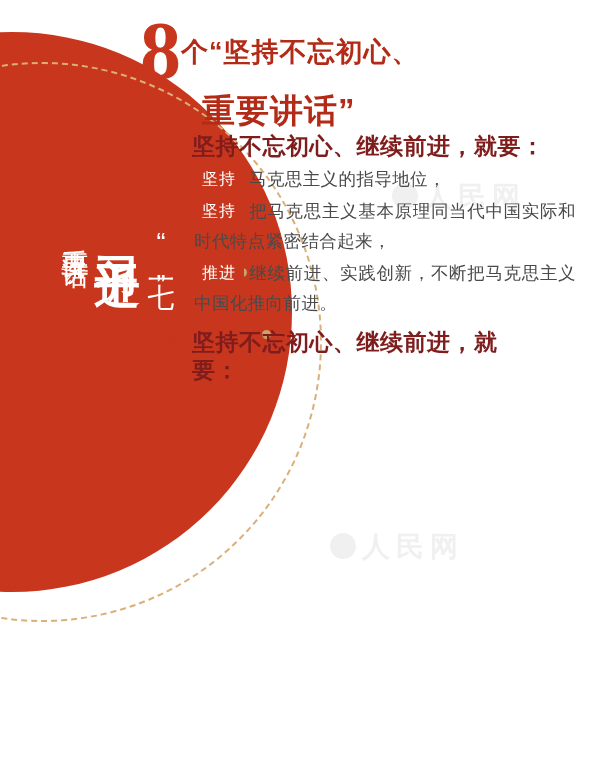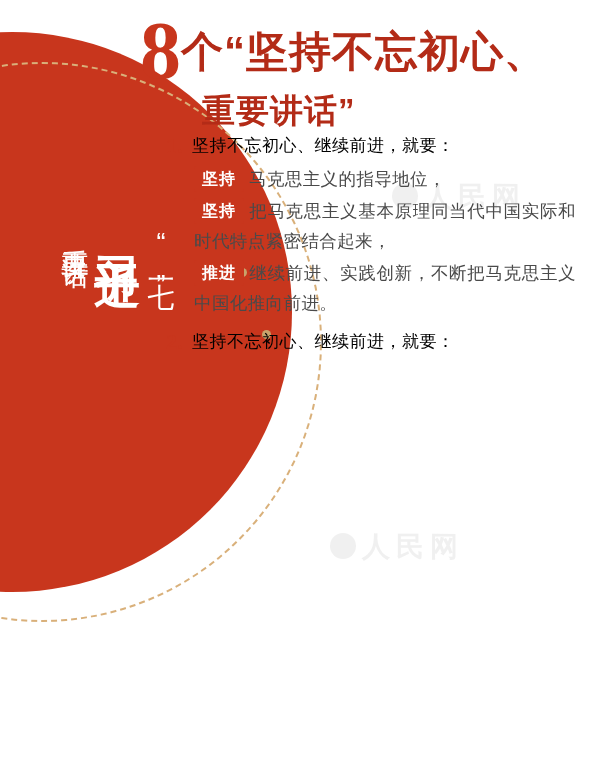--- a/index.html
+++ b/index.html
@@ -95,21 +95,21 @@
   }
   .big8 {
     font-family: "Liberation Serif", serif;
     font-size: 82px;
     line-height: 74px;
     font-weight: bold;
     color: #c8361d;
     letter-spacing: -2px;
   }
   .head-text {
-    font-size: 42px;
+    font-size: 27px;
     line-height: 48px;
     font-weight: bold;
     color: #b32b17;
     letter-spacing: 1px;
     padding-top: 14px;
   }
   .head-line2 {
     font-size: 33px;
     line-height: 42px;
     font-weight: bold;
@@ -137,23 +137,23 @@
   }
   .sec-num {
     font-family: "Liberation Serif", serif;
     font-size: 22px;
     font-weight: bold;
     color: #c8361d;
     line-height: 28px;
     min-width: 20px;
   }
   .sec-title {
-    font-size: 17px;
-    font-weight: normal;
-    color: #000000;
+    font-size: 23px;
+    font-weight: bold;
+    color: #7f1d1d;
     line-height: 28px;
     letter-spacing: 0.5px;
     max-width: 356px;
   }
   .items {
     margin-top: 4px;
     padding-left: 28px;
   }
   .item {
     margin-bottom: 2px;
@@ -161,21 +161,21 @@
     line-height: 30px;
     color: #4a4a4a;
     letter-spacing: 0.4px;
     text-align: justify;
   }
   .tag {
     display: inline-block;
     background: #c8361d;
     color: #ffffff;
     font-size: 16px;
-    font-weight: bold;
+    font-weight: normal;
     padding: 2px 8px;
     border-radius: 3px;
     line-height: 22px;
     margin-right: 5px;
     vertical-align: 1px;
     letter-spacing: 1px;
   }
 
   
   .watermark {

